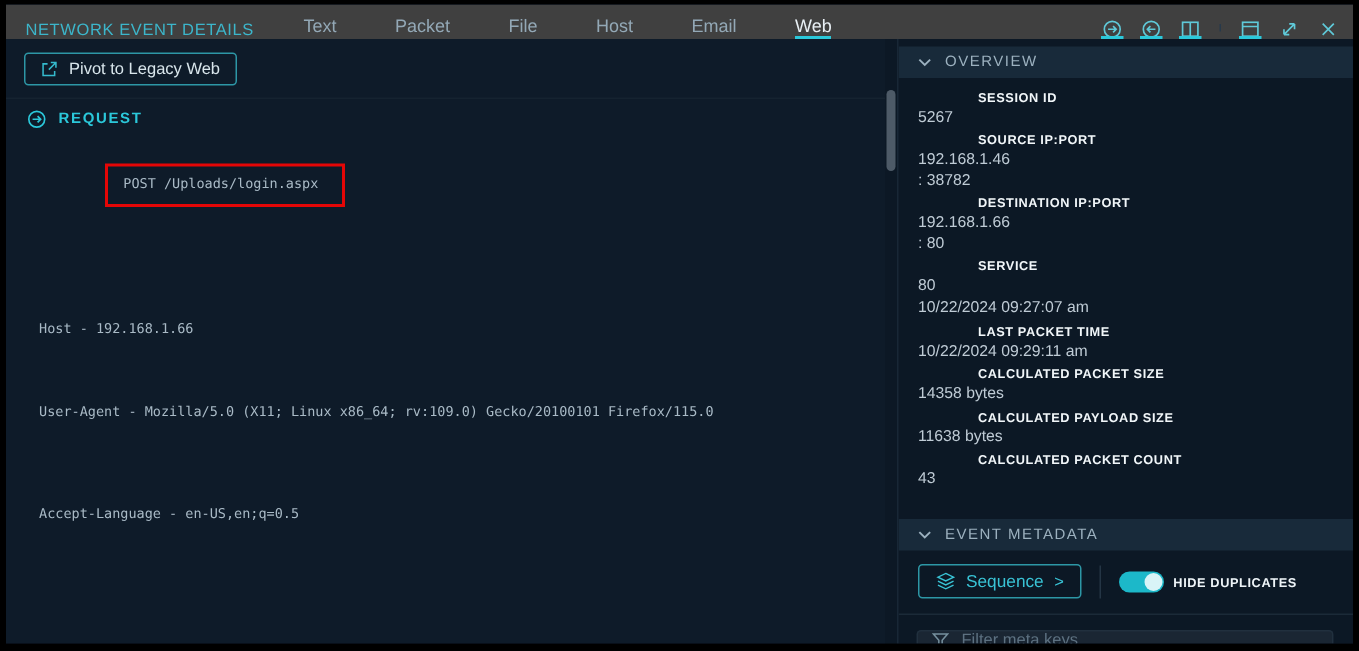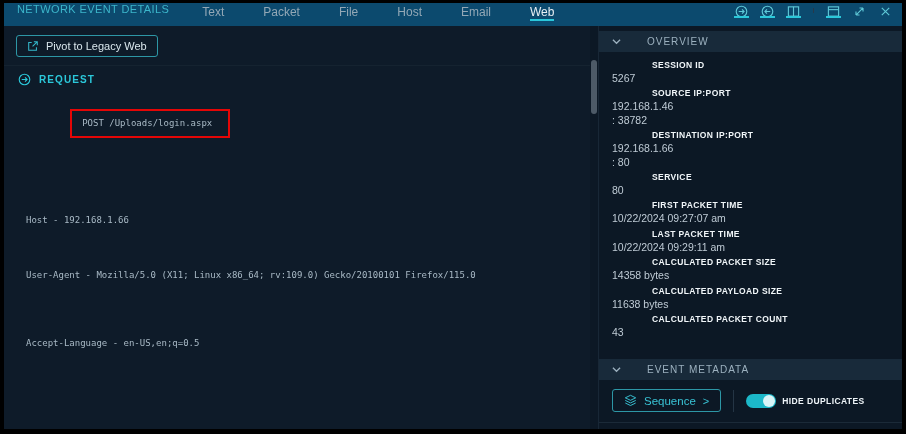--- a/index.html
+++ b/index.html
@@ -2,21 +2,21 @@
 <html><head>
 <meta charset="utf-8">
 <style>
   * { box-sizing: border-box; margin: 0; padding: 0; }
   html,body { width:906px; height:434px; background:#000; overflow:hidden;
               font-family:"Liberation Sans", sans-serif; }
   .app { position:absolute; left:4px; top:3px; width:898px; height:426px;
          background:#0e1b29; display:flex; flex-direction:column; overflow:hidden; }
 
   
-  .titlebar { height:23px; background:#0c4a6e; display:flex; align-items:flex-start;
+  .titlebar { height:23px; background:#404040; display:flex; align-items:flex-end;
               flex:0 0 23px; position:relative; }
   .accent-edge { width:3px; background:#2bc8da; flex:0 0 3px; }
   .tb-title { display:flex; align-items:center; color:#3cb6cb; font-size:11px;
               letter-spacing:.4px; padding:0 12px 0 10px; white-space:nowrap; }
   .tb-sep { width:1px; background:#27394a; margin:4px 6px; }
   .tabs { display:flex; align-items:stretch; gap:39px; margin-left:8px; }
   .tab { display:flex; align-items:center; color:#93a8b6; font-size:12px;
          cursor:pointer; border-bottom:2px solid transparent; padding-top:2px; }
   .tab.active { color:#e8eff4; border-bottom-color:#2bc8da; }
   .tb-icons { margin-left:auto; display:flex; align-items:stretch; gap:13px; padding-right:10px; }
@@ -44,21 +44,21 @@
   .section { border-top:1px solid #152330; }
   .sec-head { display:flex; align-items:center; gap:8px; padding:7px 14px 5px 14px;
               color:#2bc8da; font-size:10px; font-weight:bold; letter-spacing:1.1px; }
   .sec-head svg { width:13px; height:13px; }
   .mono-area { font-family:"DejaVu Sans Mono", monospace; font-size:9px;
                line-height:13.7px; color:#a9bac6; padding:2px 0 10px 22px; white-space:pre; }
   .red-box { display:inline-block; border:2px solid #e40606; padding:6px 16px 6px 10px;
              margin:2px 0 7px -10px; }
 
   
-  .side-head { height:21px; background:#182a3a; display:flex; align-items:center; gap:26px;
+  .side-head { height:21px; background:#182a3a; display:flex; align-items:center; gap:9px;
                padding:0 13px; color:#9cb1bf; font-size:10px; letter-spacing:1px;
                margin-top:5px; flex:0 0 21px; cursor:pointer; }
   .side-head svg { width:9px; height:9px; color:#9cb1bf; }
   .fields { padding:7px 13px 2px 13px; }
   .field { margin-bottom:2px; }
   .field-label { color:#f1f6f9; font-size:8.5px; font-weight:bold; letter-spacing:.4px;
                  line-height:13px;margin-left:40px; }
   .field-value { color:#bfcbd5; font-size:10.5px; line-height:13.4px; font-weight:normal; }
   .meta-row { display:flex; align-items:center; padding:9px 12px 10px 13px; gap:12px; }
   .seq-btn { display:inline-flex; align-items:center; gap:7px; border:1px solid #2d97a6;
@@ -250,21 +250,20 @@
 
           <div class="field">
             <div class="field-label">SERVICE</div>
             <div>
 
                 <div class="field-value">80</div>
               </div>
           </div>
 
           <div class="field">
-            <div class="field-label">FIRST PACKET TIME</div>
             <div>
 
                 <div class="field-value">10/22/2024 09:27:07 am</div>
               </div>
           </div>
 
           <div class="field">
             <div class="field-label">LAST PACKET TIME</div>
             <div>
 

